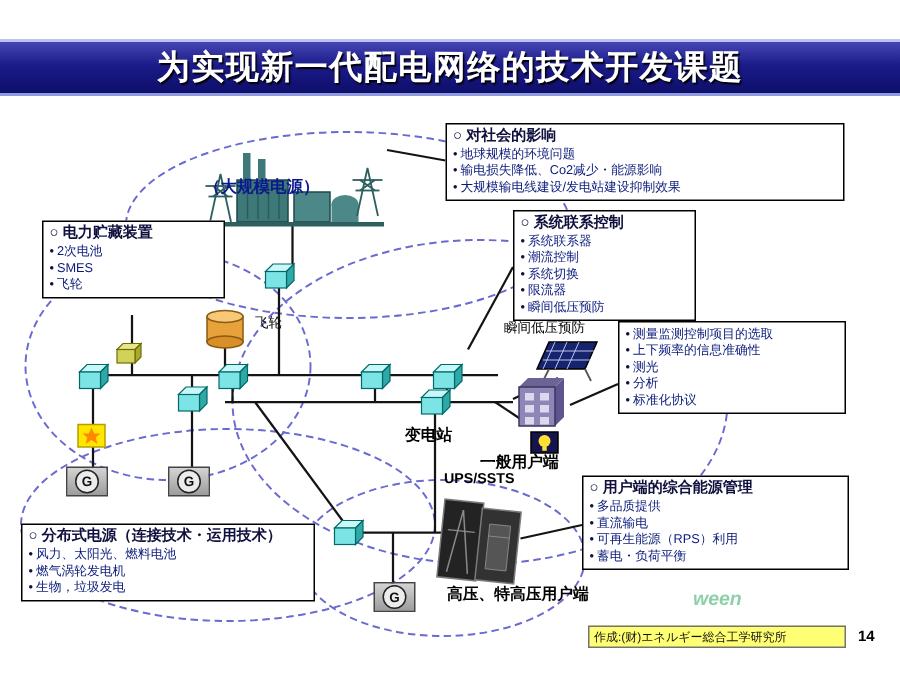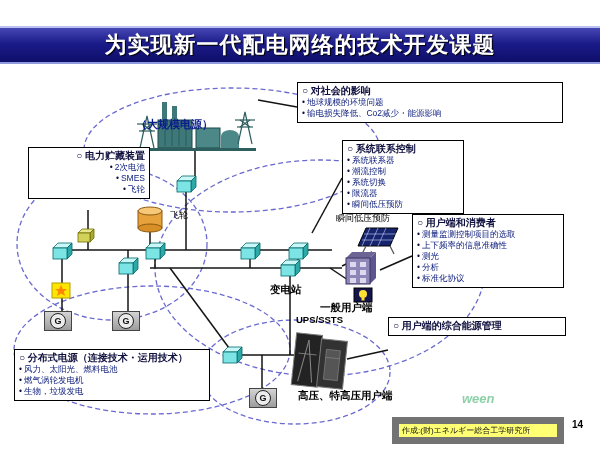--- a/index.html
+++ b/index.html
@@ -22,21 +22,21 @@
   .box-title{font-size:10px;font-weight:bold;color:#10103e;line-height:1.2;}
   .bullet{font-size:8.5px;color:#0a1a7a;line-height:1.3;}
   .bullet::before{content:"•";margin-right:2px;color:#10103e;}
   .lbl{position:absolute;z-index:3;color:#000;white-space:nowrap;}
   .lbl-navy{color:#0a1a8c;font-weight:bold;font-size:11px;}
   .lbl-bold{font-weight:bold;font-size:10.5px;}
   .lbl-small{font-size:9px;}
   .lbl-ups{font-weight:bold;font-size:9.5px;}
   .credit{
     position:absolute;left:392px;top:417px;width:172px;z-index:3;
-    background:#ffff73;border:7px solid #737373;color:#111;
+    background:#ffff73;border:1px solid #737373;color:#111;
     font-size:8px;padding:1px 3px;box-sizing:border-box;white-space:nowrap;
   }
   .page-num{position:absolute;left:572px;top:419px;z-index:3;font-size:10px;font-weight:bold;color:#000;}
   .watermark{position:absolute;left:462px;top:391px;z-index:3;color:#2faa60;opacity:.55;
     font-weight:bold;font-style:italic;font-size:13px;}
   .g-node{
     position:absolute;width:28px;height:20px;z-index:3;
     background:linear-gradient(#d4d4d4,#9c9c9c);border:1px solid #444;
     display:flex;align-items:center;justify-content:center;box-sizing:border-box;
   }
@@ -185,56 +185,62 @@
       <rect x="6" y="10" width="14" height="30" fill="#555" stroke="#8a8a8a" stroke-width="0.6"></rect>
       <line x1="6" y1="18" x2="20" y2="18" stroke="#8a8a8a" stroke-width="0.6"></line>
     </g>
   </svg>
 
   <div class="box" style="left:297px;top:82px;width:266px;">
     <div class="box-title">○ 对社会的影响</div>
     <div>
         <div class="bullet">地球规模的环境问题</div>
         <div class="bullet">输电损失降低、Co2减少・能源影响</div>
-      </div>
-  </div>
-
-  <div class="box" style="left:28px;top:147px;width:122px;text-align:right;">
+        <div class="bullet">大规模输电线建设/发电站建设抑制效果</div>
+      </div>
+  </div>
+
+  <div class="box" style="left:28px;top:147px;width:122px;">
     <div class="box-title">○ 电力贮藏装置</div>
     <div>
         <div class="bullet">2次电池</div>
         <div class="bullet">SMES</div>
         <div class="bullet">飞轮</div>
       </div>
   </div>
 
   <div class="box" style="left:342px;top:140px;width:122px;">
     <div class="box-title">○ 系统联系控制</div>
     <div>
         <div class="bullet">系统联系器</div>
         <div class="bullet">潮流控制</div>
         <div class="bullet">系统切换</div>
         <div class="bullet">限流器</div>
         <div class="bullet">瞬间低压预防</div>
       </div>
   </div>
 
   <div class="box" style="left:412px;top:214px;width:152px;">
-    <div class="box-title">○ 用户端和消费者</div>
     <div>
         <div class="bullet">测量监测控制项目的选取</div>
         <div class="bullet">上下频率的信息准确性</div>
         <div class="bullet">测光</div>
         <div class="bullet">分析</div>
         <div class="bullet">标准化协议</div>
       </div>
   </div>
 
   <div class="box" style="left:388px;top:317px;width:178px;">
     <div class="box-title">○ 用户端的综合能源管理</div>
+    <div>
+        <div class="bullet">多品质提供</div>
+        <div class="bullet">直流输电</div>
+        <div class="bullet">可再生能源（RPS）利用</div>
+        <div class="bullet">蓄电・负荷平衡</div>
+      </div>
   </div>
 
   <div class="box" style="left:14px;top:349px;width:196px;">
     <div class="box-title">○ 分布式电源（连接技术・运用技术）</div>
     <div>
         <div class="bullet">风力、太阳光、燃料电池</div>
         <div class="bullet">燃气涡轮发电机</div>
         <div class="bullet">生物，垃圾发电</div>
       </div>
   </div>

